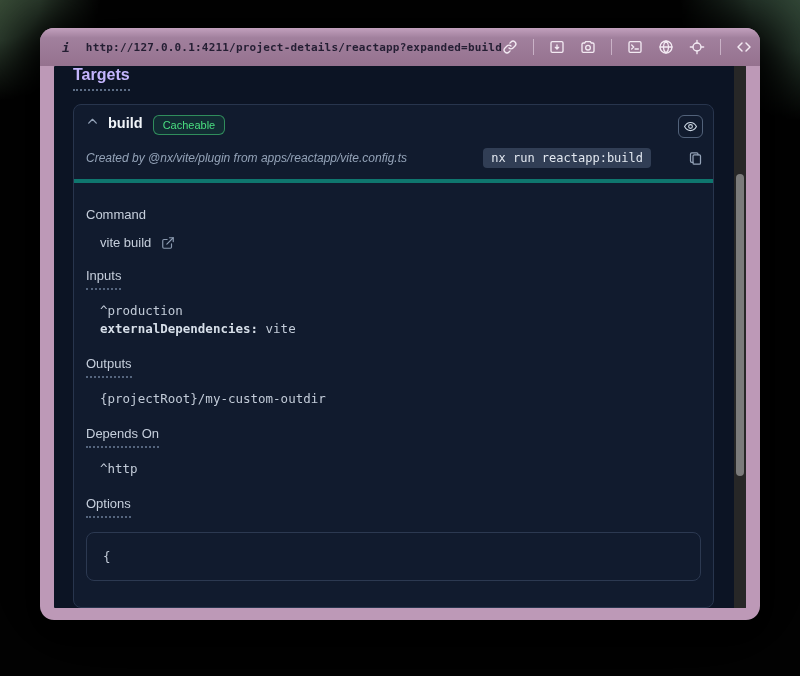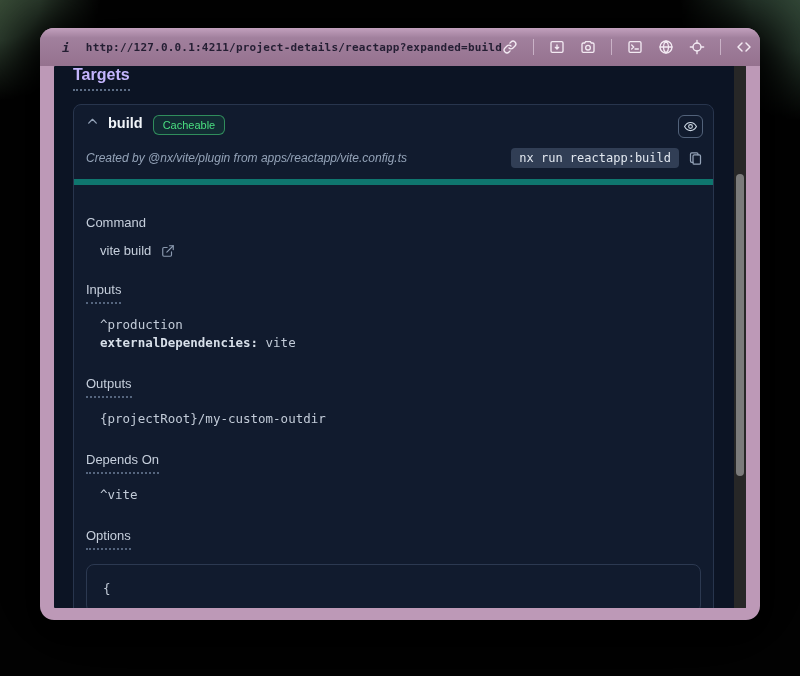--- a/index.html
+++ b/index.html
@@ -79,37 +79,38 @@
   .header-spacer { flex:1; }
   .eye-btn {
     width:25px; height:23px; border:1px solid #52627a; border-radius:6px;
     display:flex; align-items:center; justify-content:center;
     color:#cbd5e1; background:transparent; cursor:pointer; flex:none;
   }
   .eye-btn svg { width:15px; height:15px; }
 
   .created-row {
     display:flex; align-items:center; padding:2px 10px 11px 12px;
-    border-bottom:6px solid #0f766e;
+    border-bottom:4px solid #0f766e;
+    gap:28px;
   }
   .created-text { font-size:12px; font-style:italic; color:#94a3b8; }
   .run-cmd {
     margin-left:auto; font-family:"DejaVu Sans Mono", monospace; font-size:12px;
     color:#e2e8f0; background:#313e55; border-radius:4px; padding:3px 8px;
     white-space:nowrap; cursor:pointer;
   }
   .copy-btn { width:15px; height:15px; color:#94a3b8; margin-left:9px; cursor:pointer; flex:none; }
 
   .card-body { padding:6px 12px 26px 12px; }
 
   .sec-h {
     display:inline-block; font-size:13px; font-weight:500; color:#c6cfdc; line-height:16px;
   }
   .sec-h.dotted { border-bottom:2px dotted #55657e; padding-bottom:4px; }
-  .sec { margin-top:22px; }
+  .sec { margin-top:16px; }
   .sec-body { margin:12px 0 0 14px; }
 
   .mono-line {
     font-family:"DejaVu Sans Mono", monospace; font-size:12.5px; color:#c2cbd8;
     line-height:18px; white-space:pre;
   }
   .mono-bold { font-weight:bold; color:#d7dfe9; }
 
   .cmd-line { display:flex; align-items:center; gap:10px; }
   .cmd-text { font-size:13px; color:#c6cfdc; }
@@ -229,21 +230,21 @@
           <div class="sec">
             <span class="sec-h dotted">Outputs</span>
             <div class="sec-body">
               <div class="mono-line">{projectRoot}/my-custom-outdir</div>
             </div>
           </div>
 
           <div class="sec">
             <span class="sec-h dotted">Depends On</span>
             <div class="sec-body">
-              <div class="mono-line">^vite</div>
+              <div class="mono-line">^http</div>
             </div>
           </div>
 
           <div class="sec">
             <span class="sec-h dotted">Options</span>
             <div class="options-box">
               <div class="code-line">{</div>
 
             </div>
           </div>

